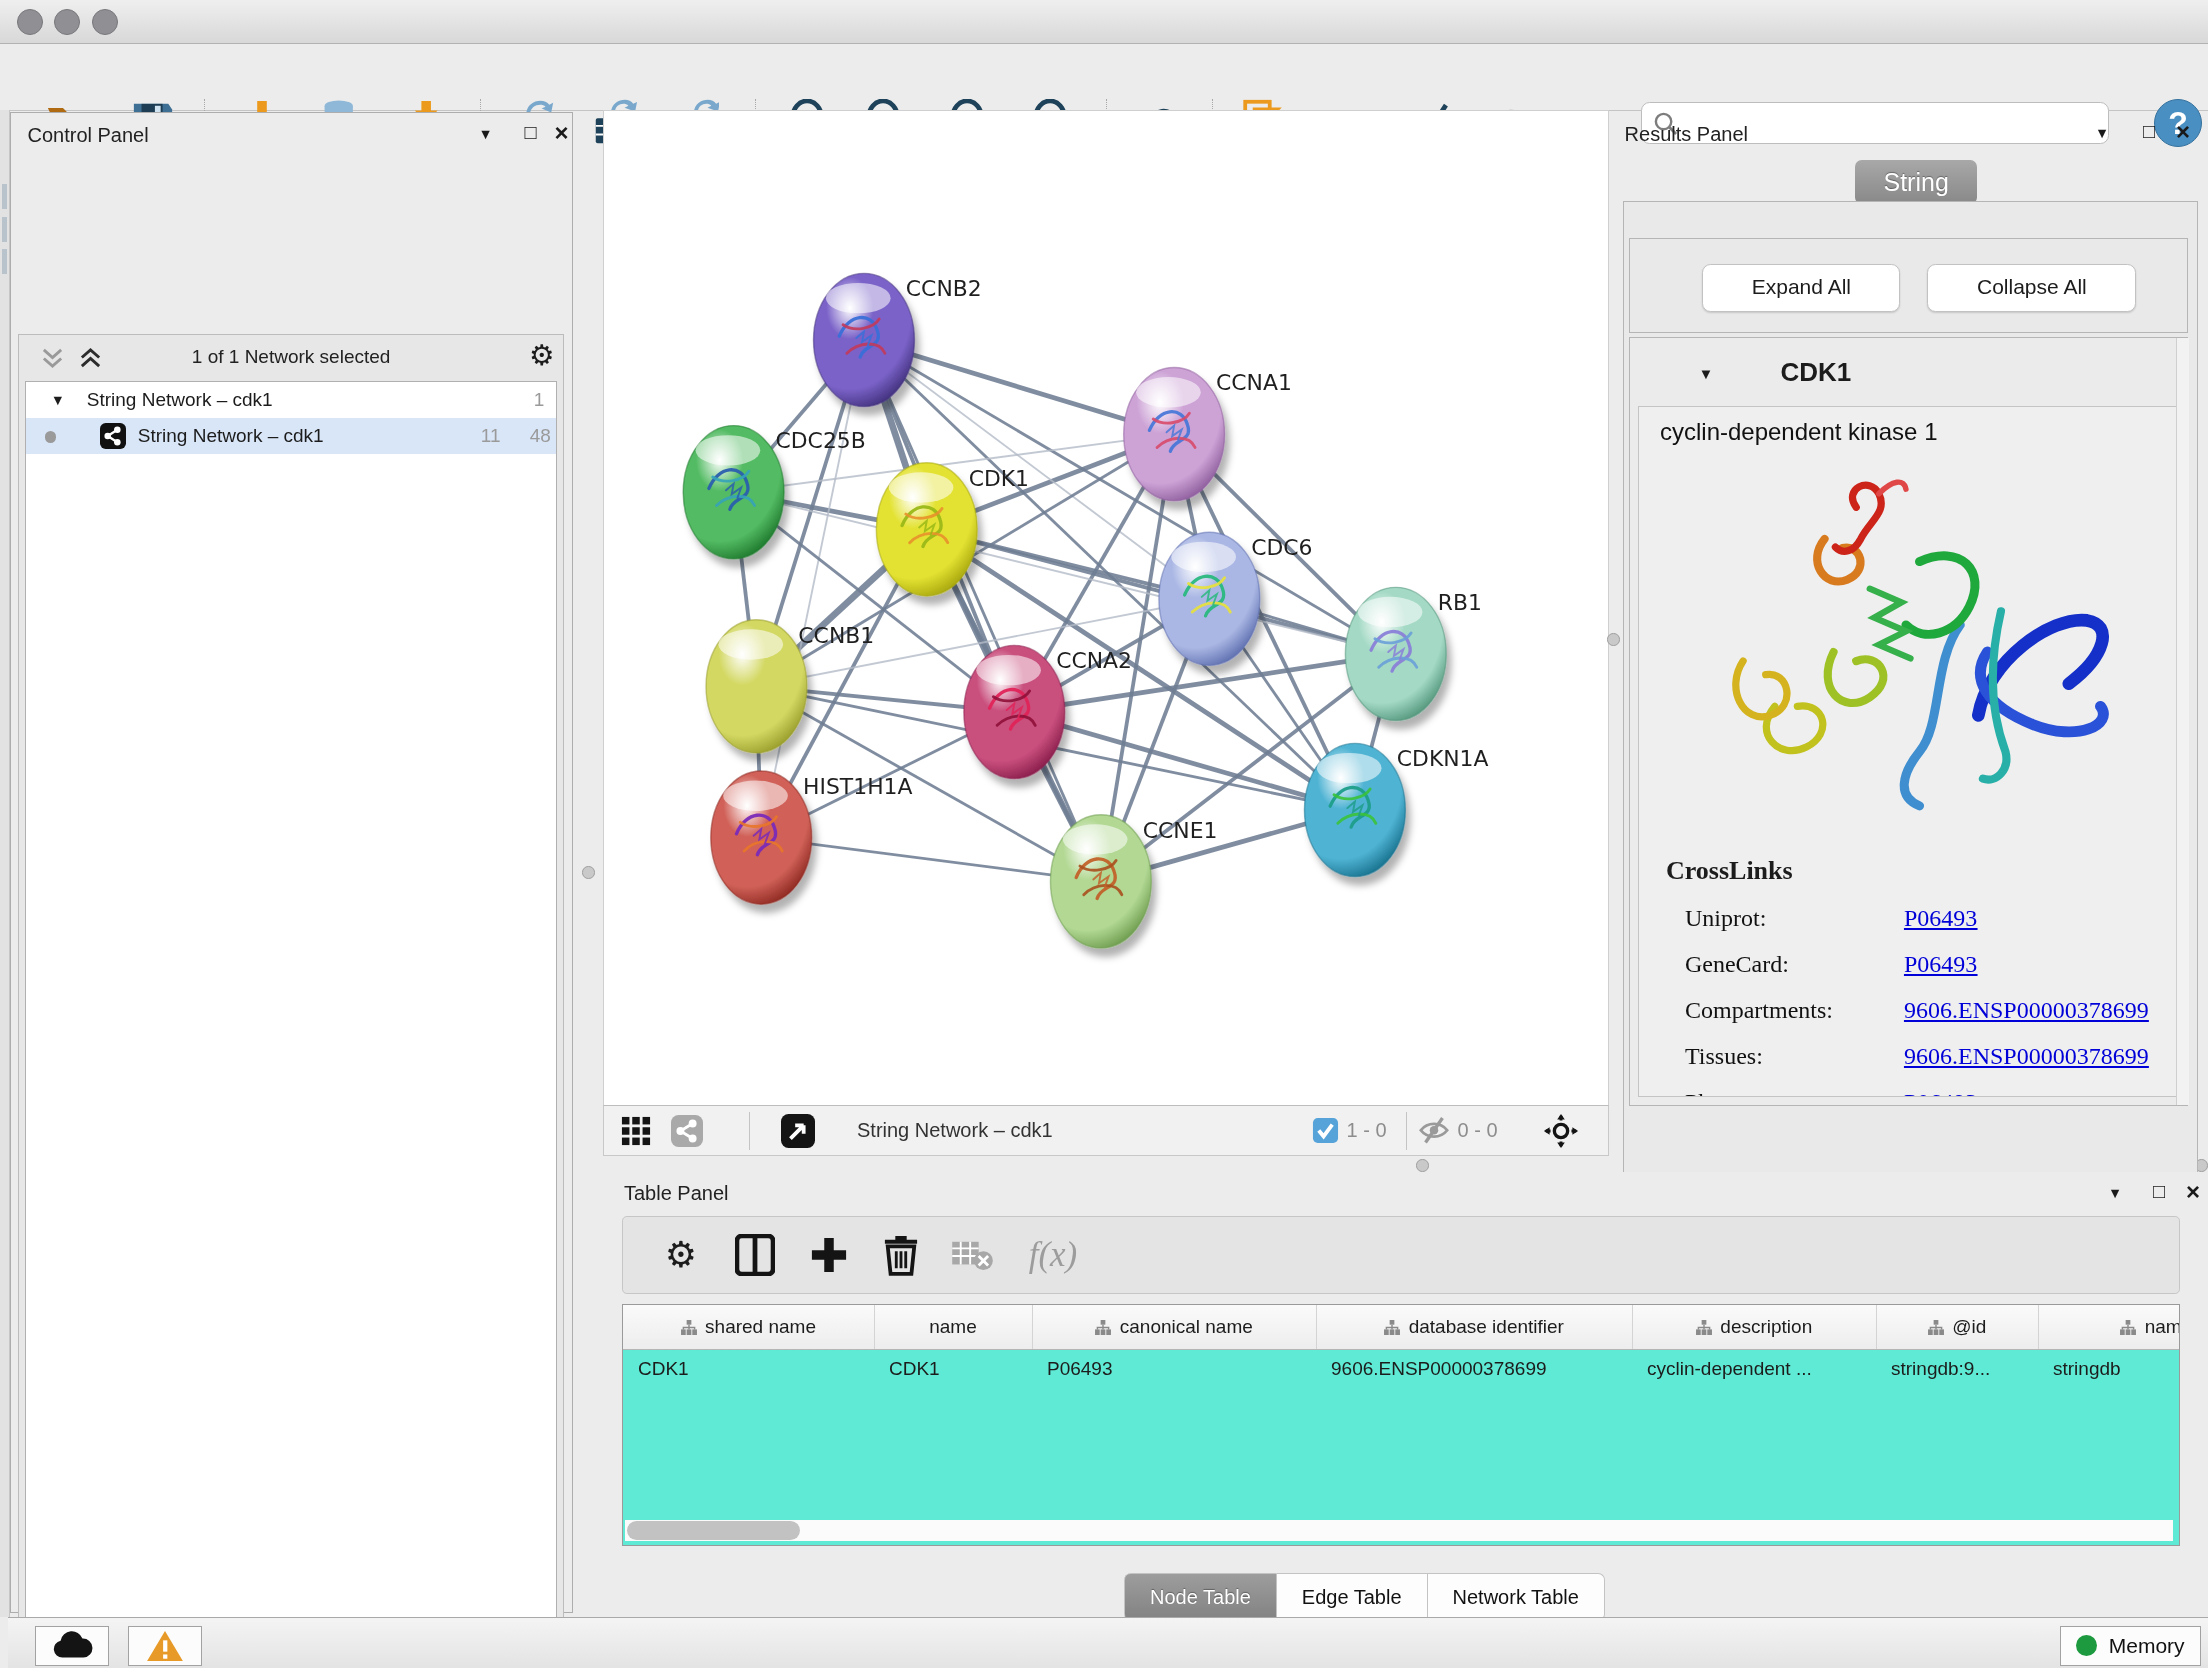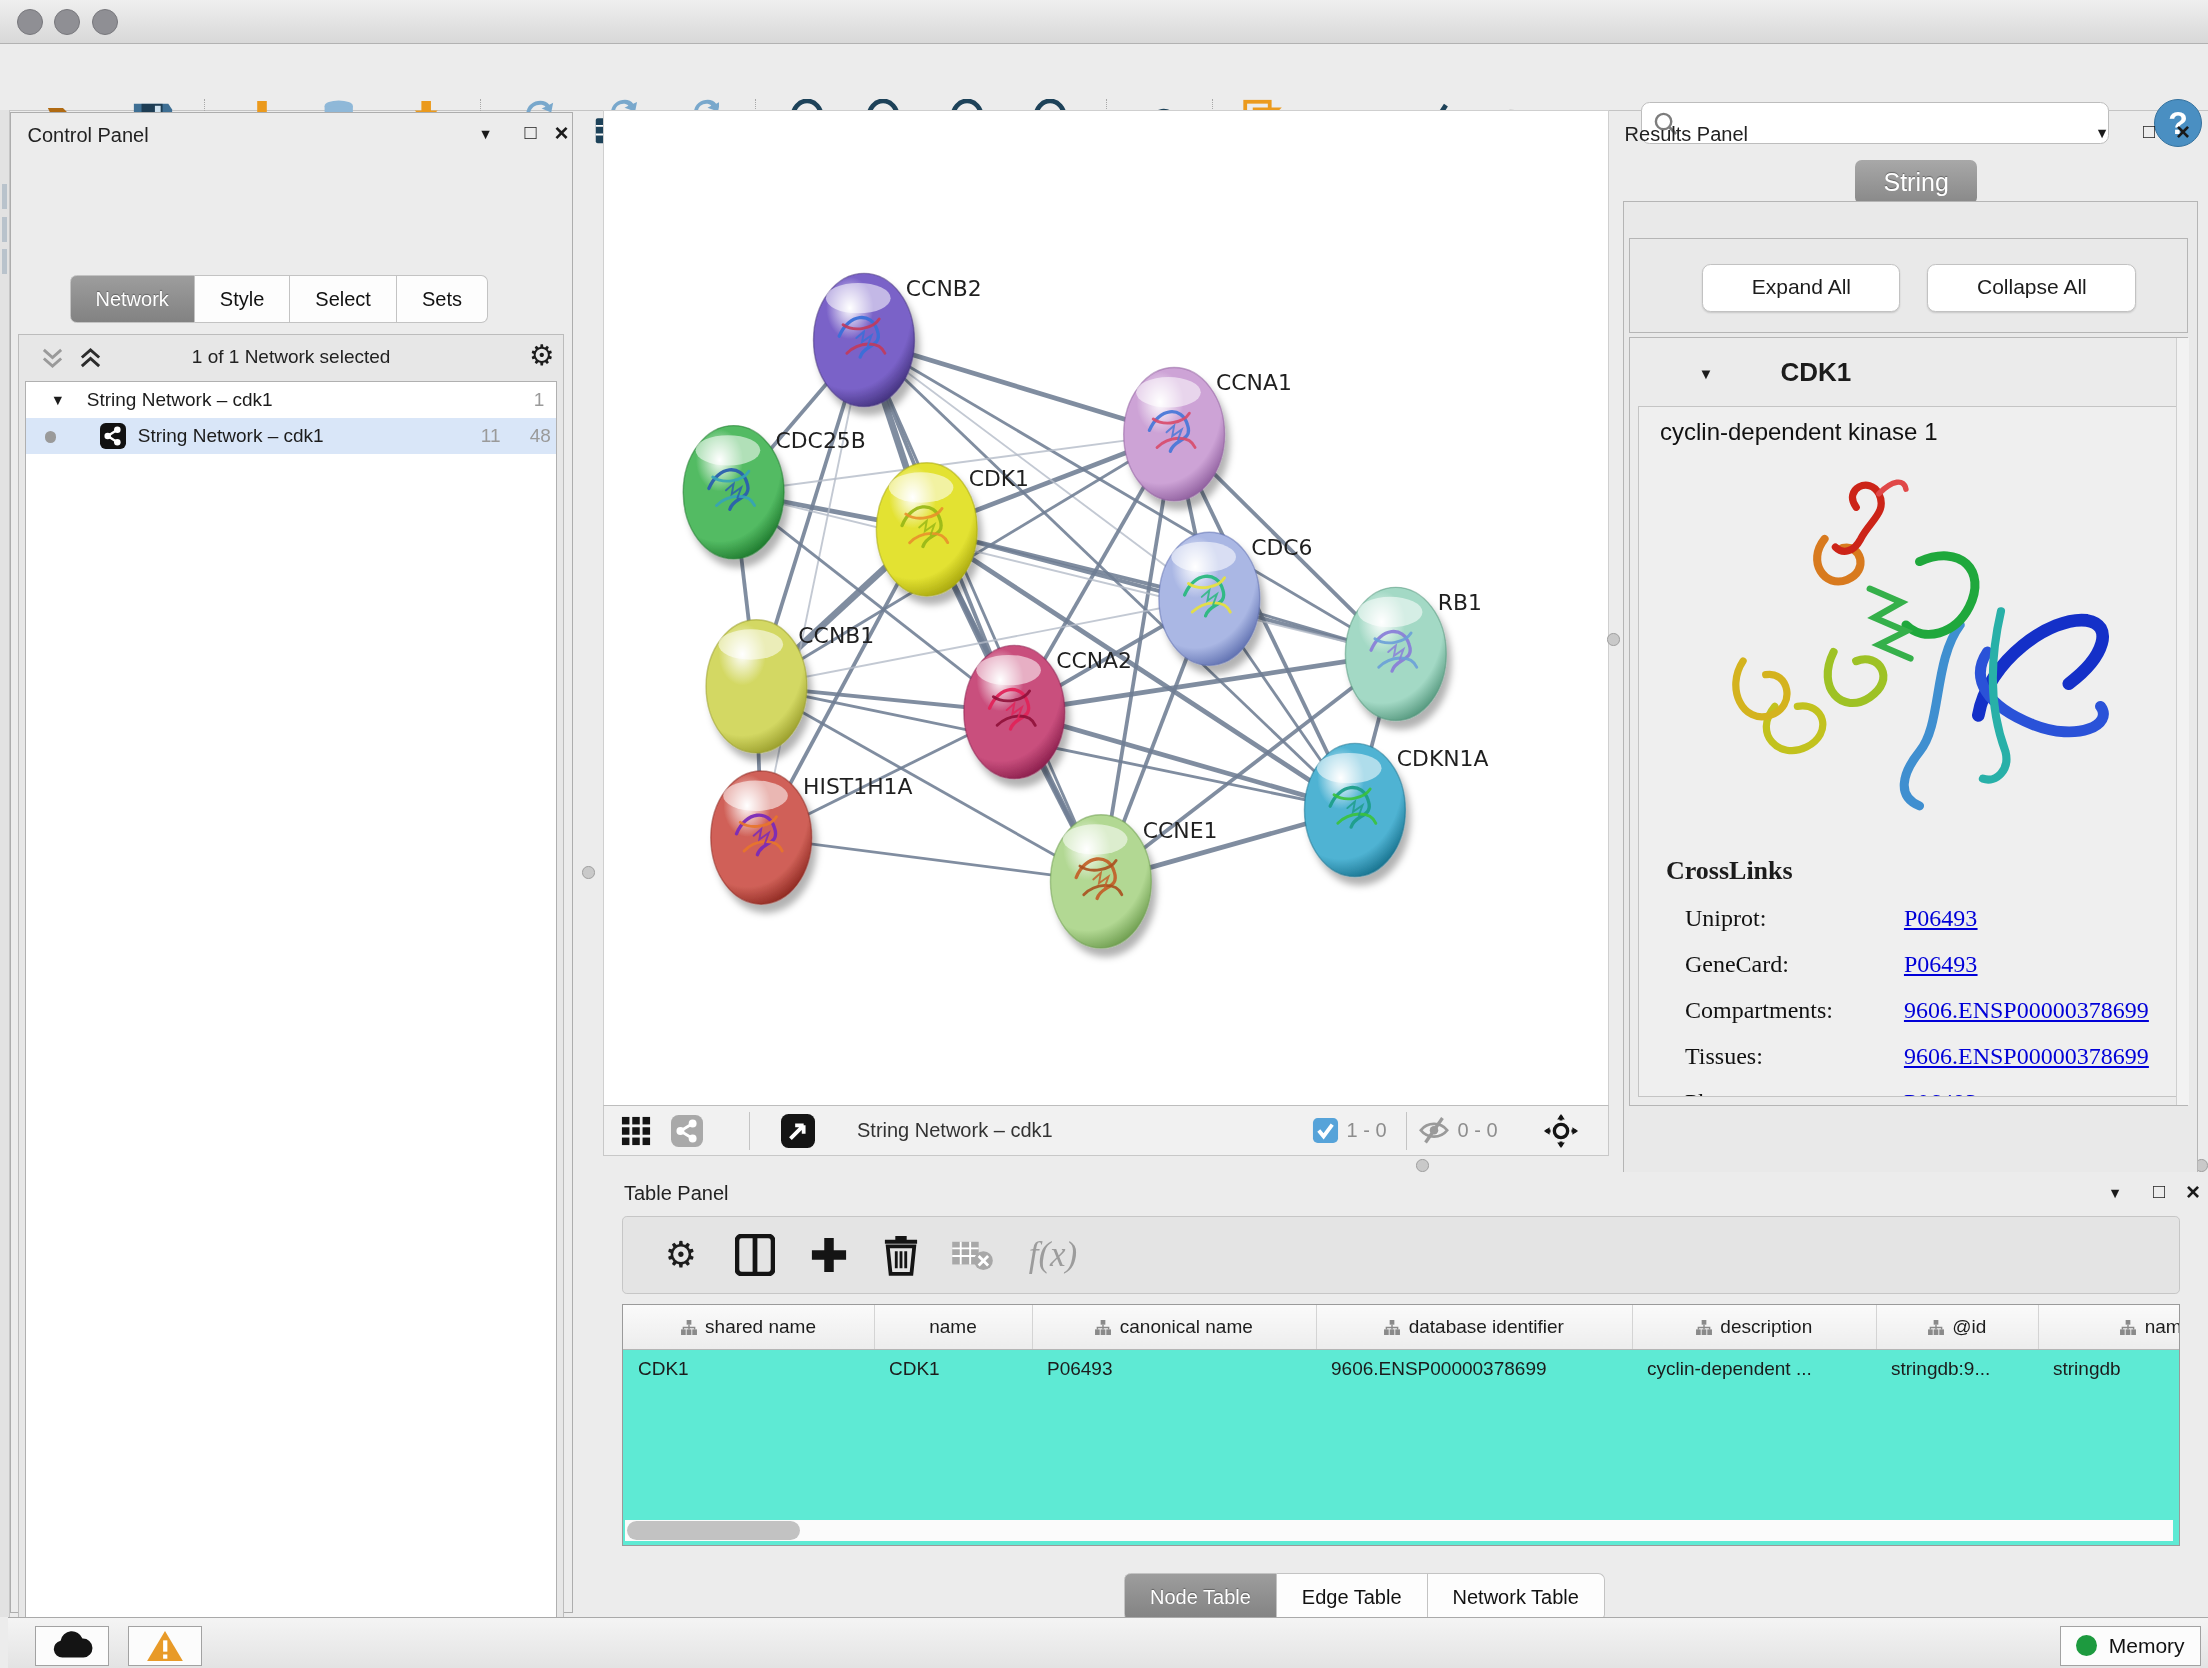--- a/index.html
+++ b/index.html
@@ -312,26 +312,20 @@
   <i></i>
 </div>
 
 <div id="control-panel">
   <div class="cp-head">
     <span class="panel-title">Control Panel</span>
     <span class="phead-ic" style="position:absolute;left:468px;top:13.3px;font-size:14.3px">▼</span>
     <span class="phead-ic" style="position:absolute;left:514px;top:7.6px;font-size:20px">□</span>
     <span class="phead-ic" style="position:absolute;left:544px;top:5.7px;font-size:24px;font-weight:bold">×</span>
   </div>
-  <div class="tabs-row" id="cp-tabs">
-      <div class="tab active">Network</div>
-      <div class="tab">Style</div>
-      <div class="tab">Select</div>
-      <div class="tab">Sets</div>
-    </div>
   <div class="cp-sub">
     <div class="cp-toolrow">
       <svg width="25" height="25" viewBox="0 0 26 26" style="position:absolute;left:21px;top:10.5px">
         <path d="M4 4 l9 8 9-8 M4 13 l9 8 9-8" stroke="#9a9a9a" stroke-width="3" fill="none"></path>
       </svg>
       <svg width="25" height="25" viewBox="0 0 26 26" style="position:absolute;left:59px;top:10.5px">
         <path d="M4 12 l9-8 9 8 M4 21 l9-8 9 8" stroke="#2c2c2c" stroke-width="3" fill="none"></path>
       </svg>
       <span style="position:absolute;left:0;top:10.5px;width:100%;text-align:center;font-size:19px;color:#222">1 of 1 Network selected</span>
       <span style="position:absolute;left:510px;top:3.8px;font-size:28.5px">⚙</span>

